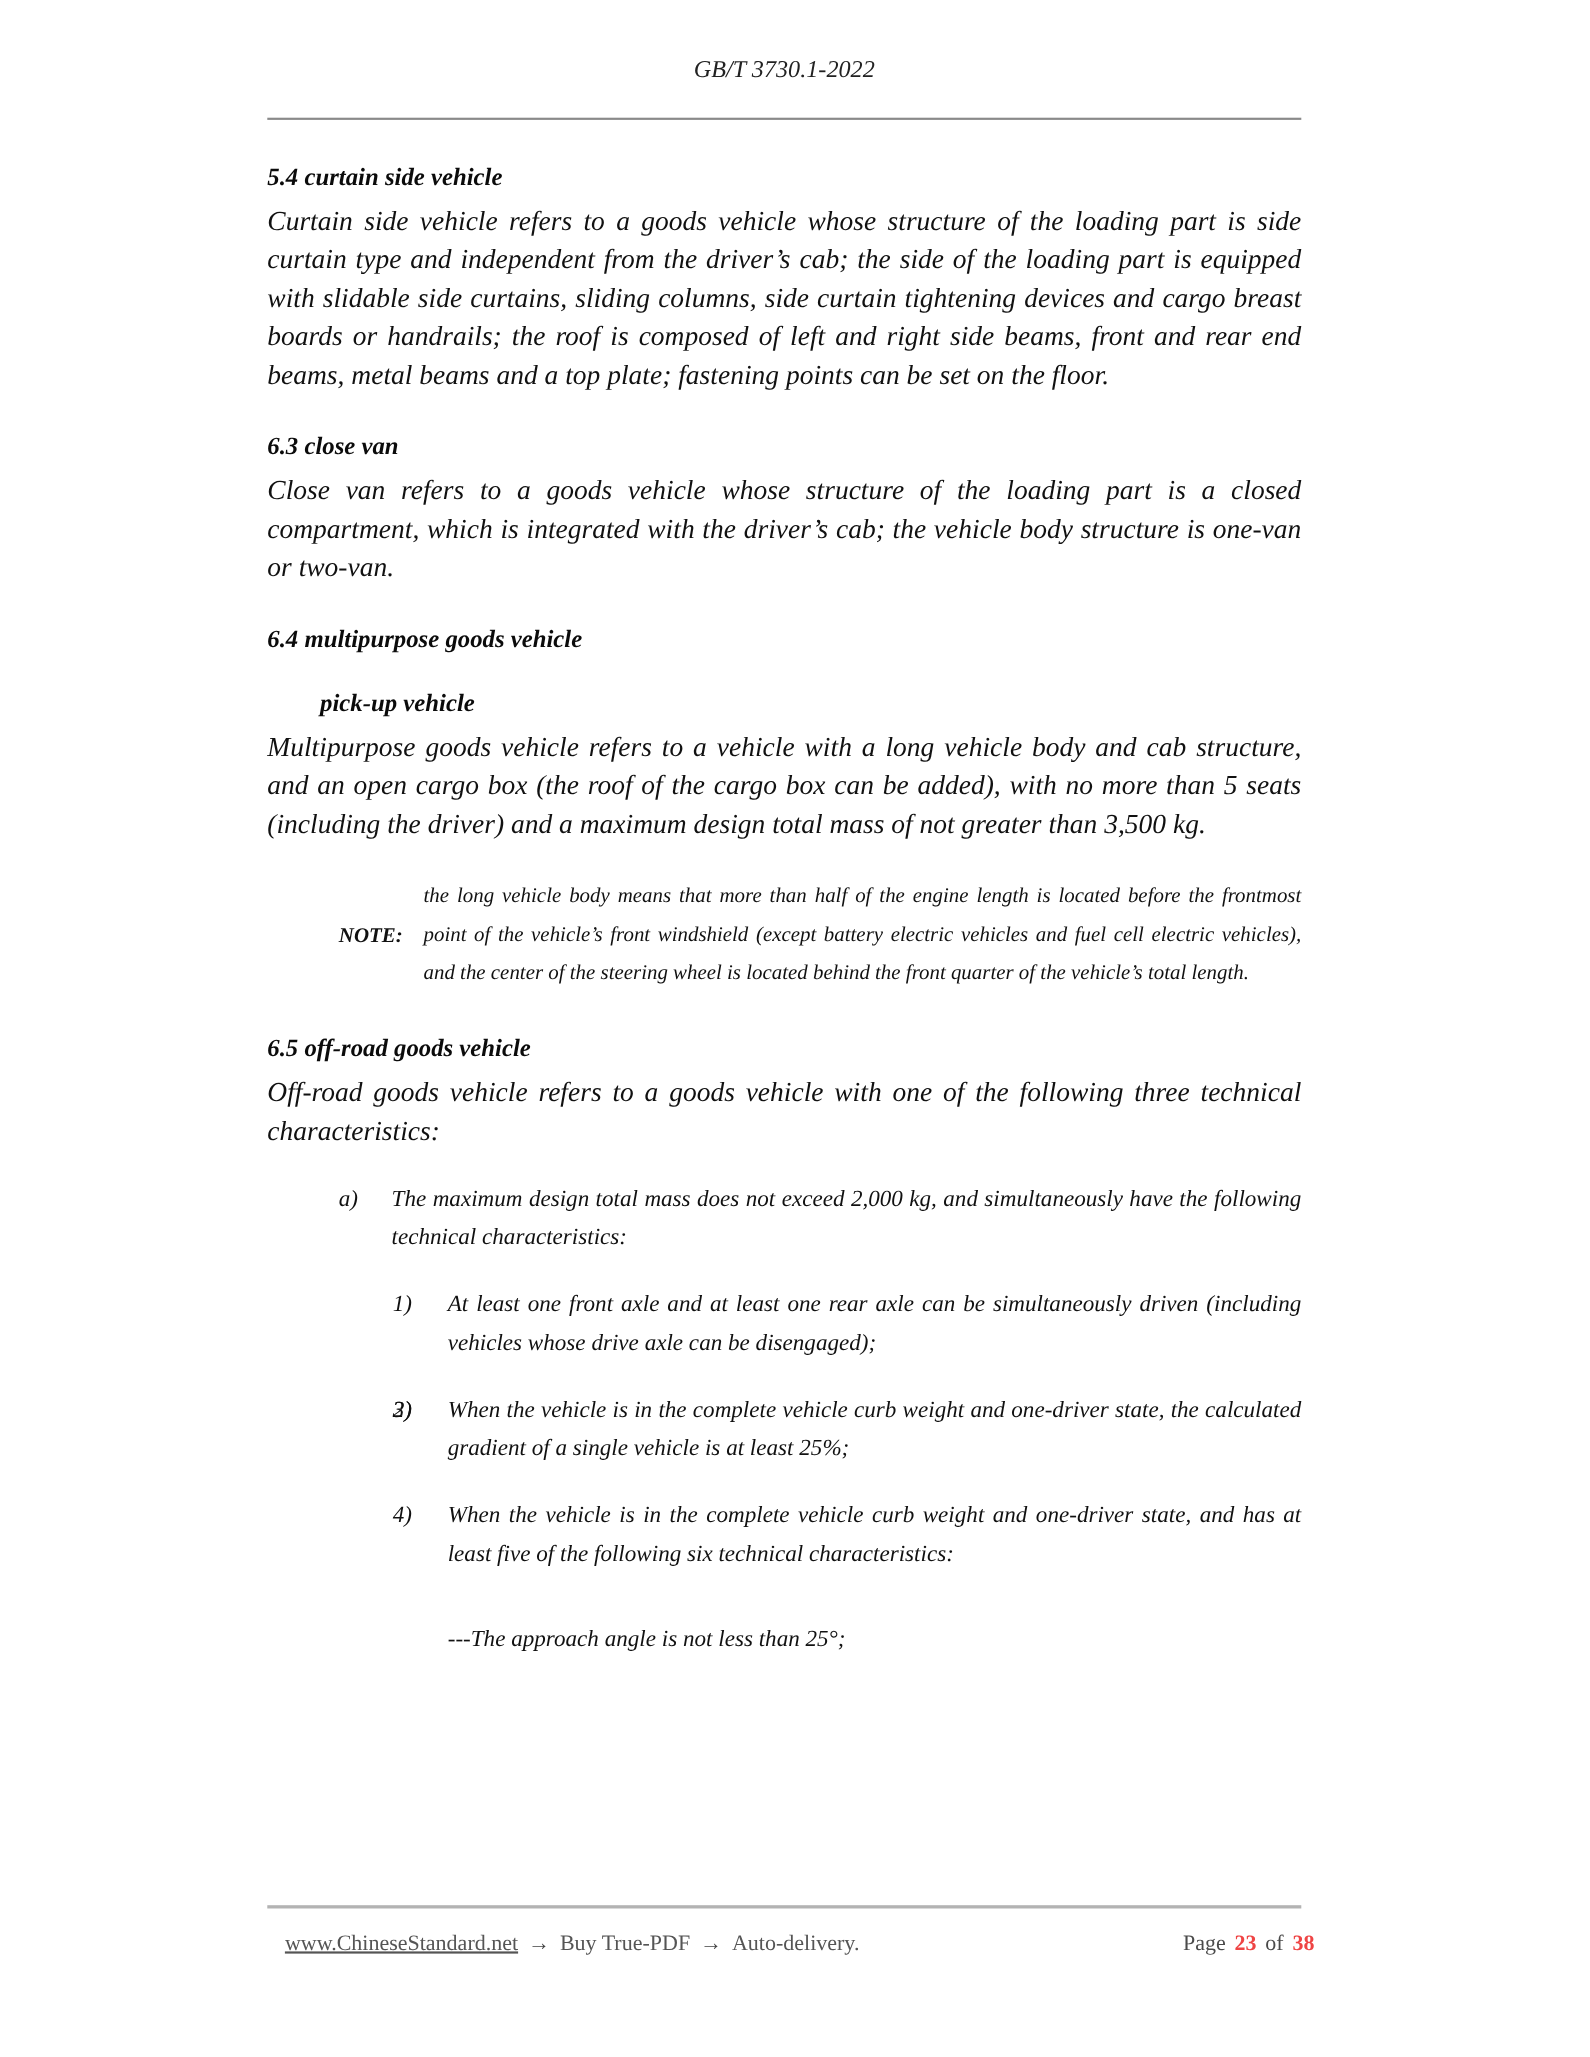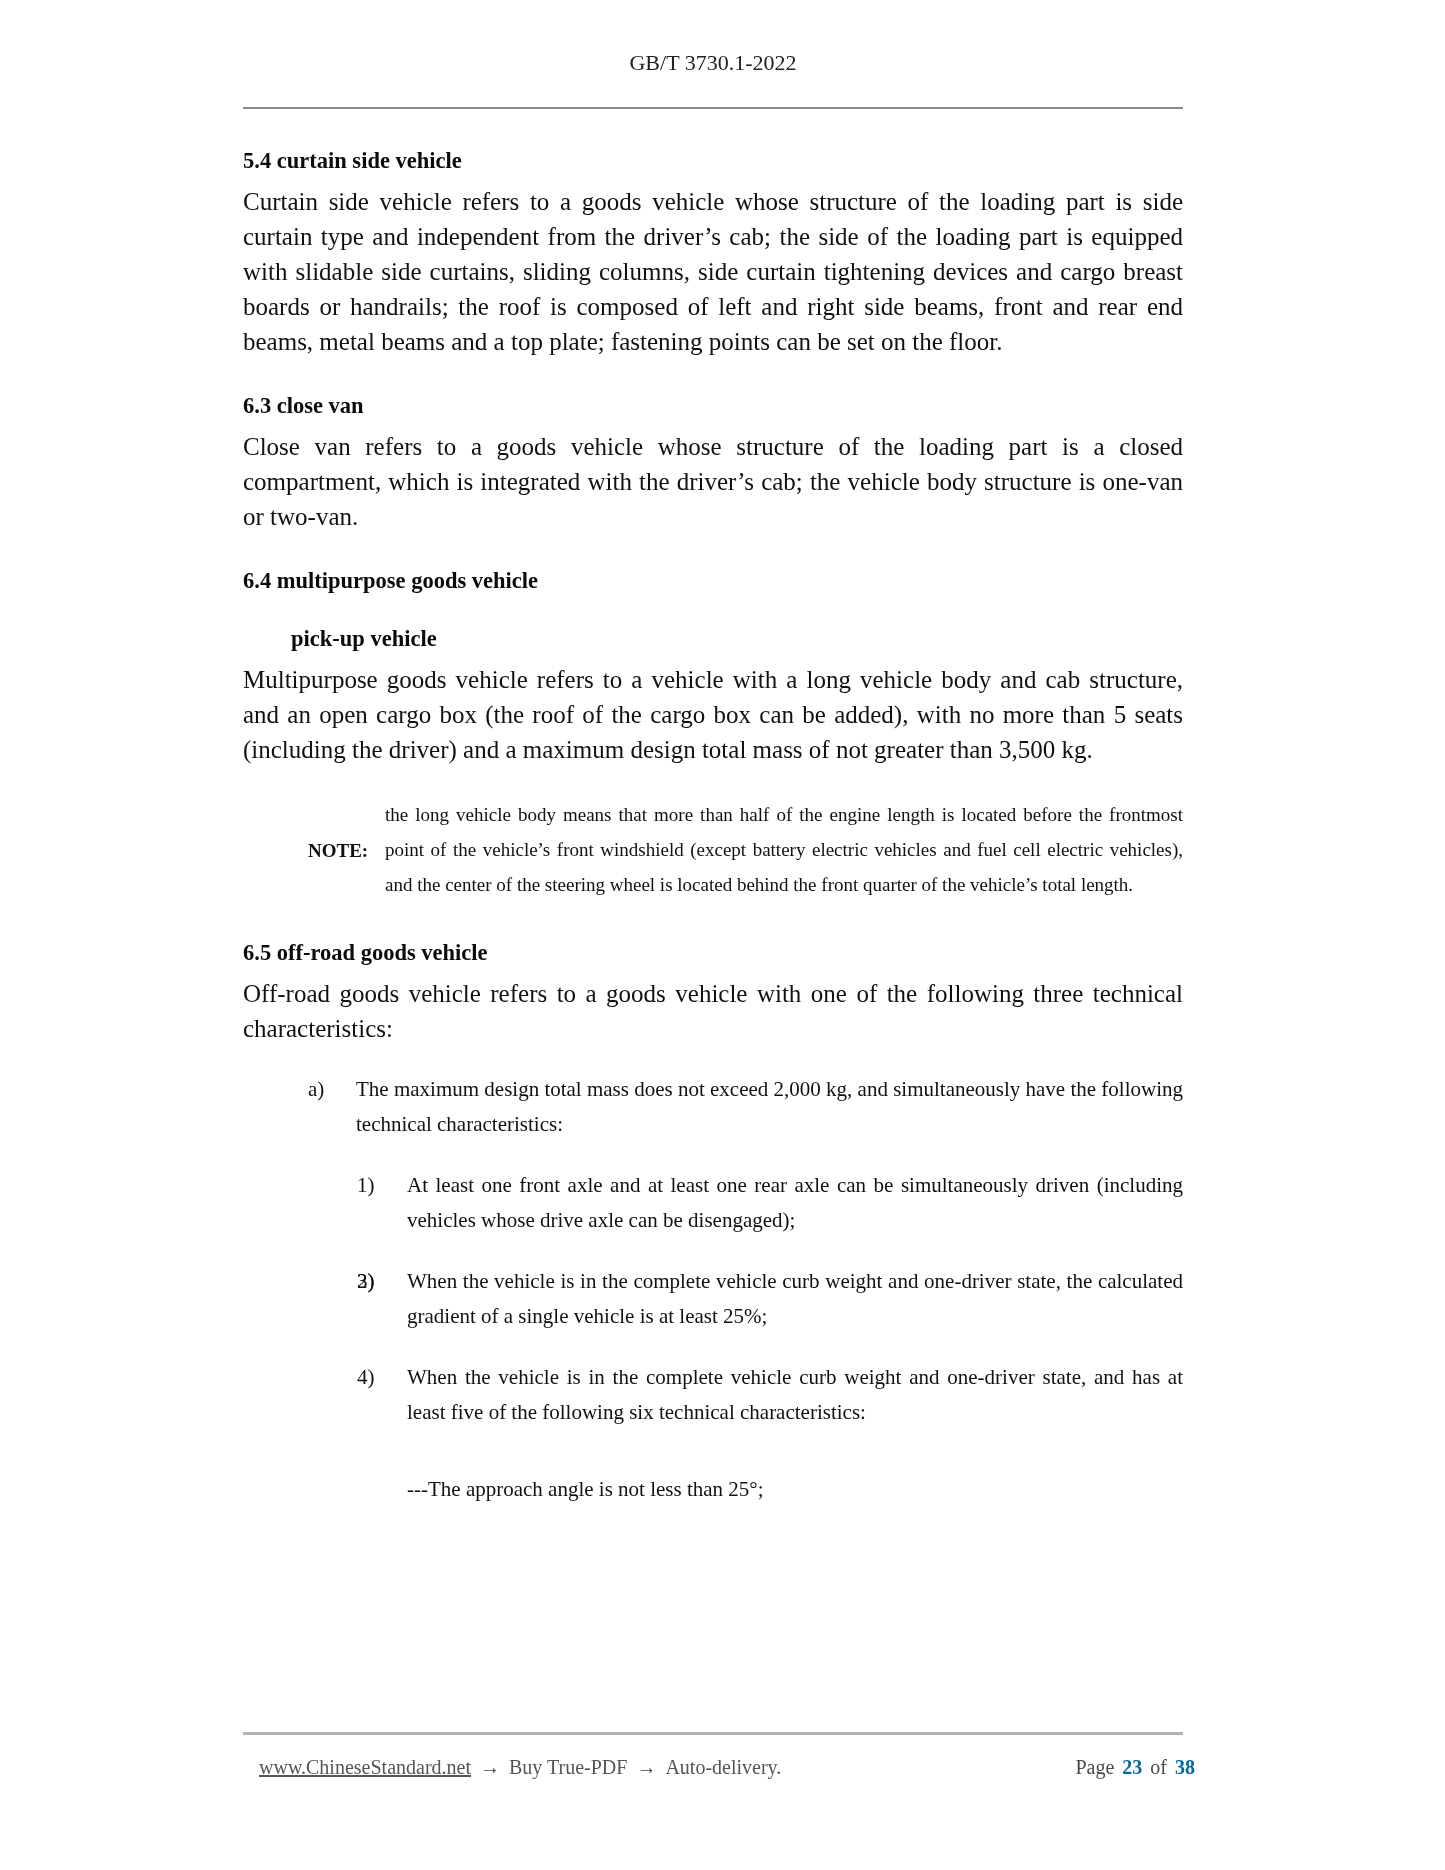--- a/index.html
+++ b/index.html
@@ -11,20 +11,21 @@
     background: #ffffff;
     font-family: "Liberation Serif", "DejaVu Serif", serif;
     color: #111111;
     overflow: hidden;
   }
   .content {
     position: absolute;
     left: 243px;
     top: 0;
     width: 940px;
+    font-style: italic;
   }
   .doc-header {
     padding-top: 50px;
     text-align: center;
     font-size: 22px;
     line-height: 26px;
     color: #222222;
   }
   .header-rule {
     margin-top: 31px;
@@ -129,21 +130,21 @@
     cursor: pointer;
   }
   .footer-arrow {
     display: inline-block;
     margin: 0 9px;
     color: #444444;
   }
   .footer-right { white-space: nowrap; color: #4a4a4a; }
   .footer-right .num {
     font-weight: bold;
-    color: #0369a1;
+    color: #ef4444;
     margin: 0 4px;
   }
   .footer-right .word { margin: 0 4px; }
 </style>
 </head>
 <body>
 
 <div class="page">
 
   <div class="content">

